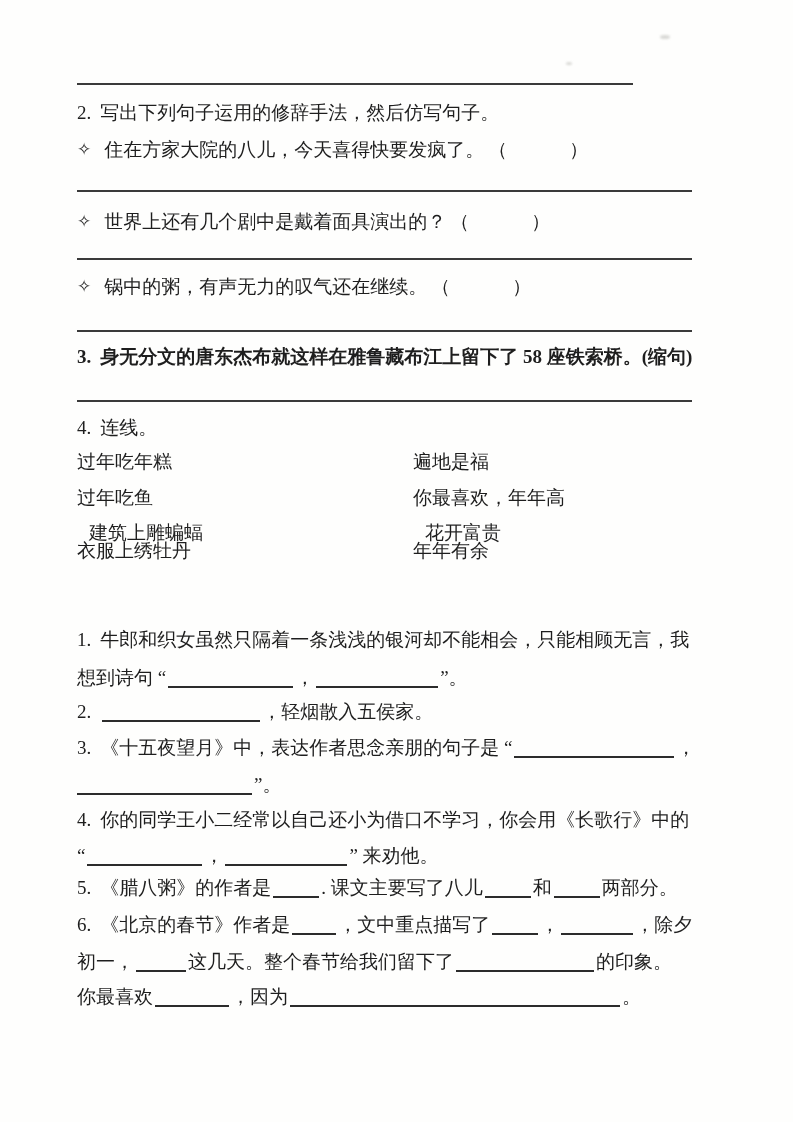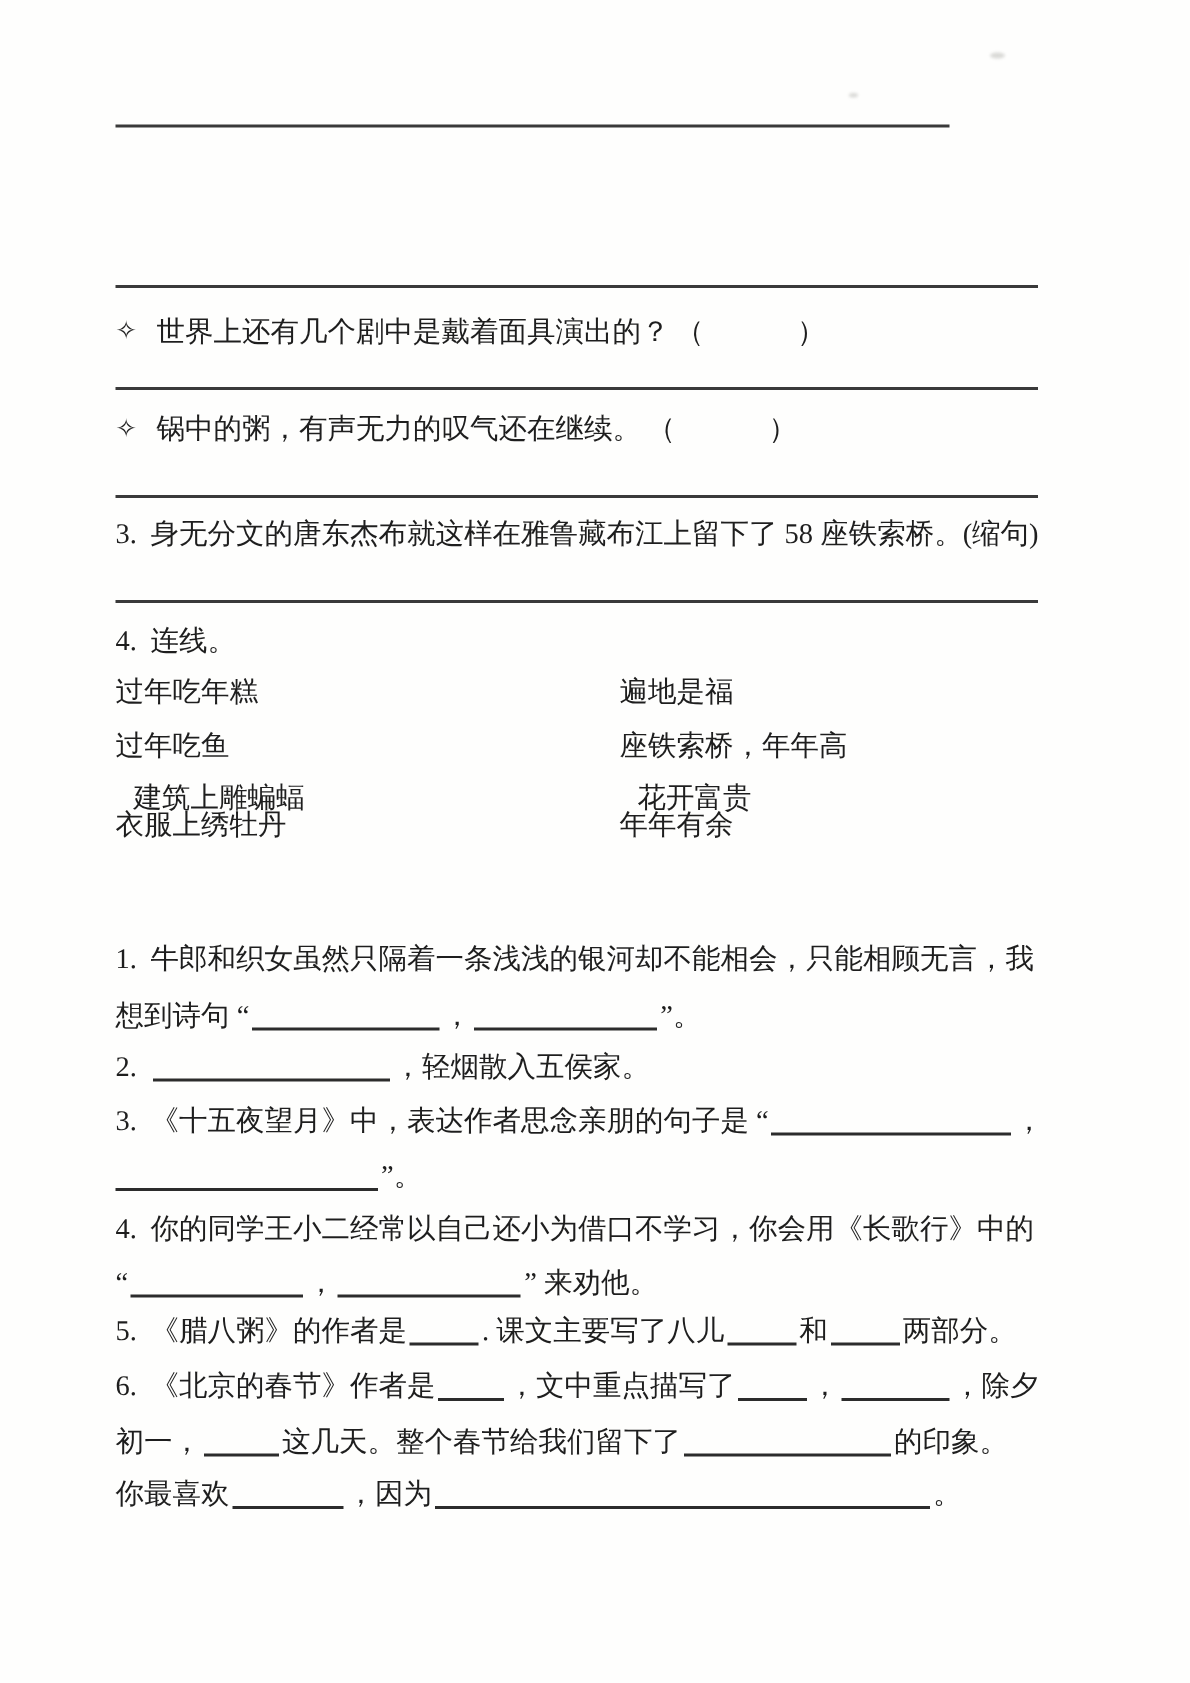--- a/index.html
+++ b/index.html
@@ -23,49 +23,55 @@
 </head>
 <body>
 
 <div class="page">
 
   <div class="artifact" style="left:660px; top:35px; width:10px; height:4px;"></div>
   <div class="artifact" style="left:566px; top:62px; width:6px; height:3px;"></div>
 
   <div class="hrule" style="top:83px; width:556px;"></div>
 
+  <div class="line" style="top:95px;">
+    <span class="num">2.</span><span>写出下列句子运用的修辞手法，然后仿写句子。</span>
+  </div>
 
+  <div class="line" style="top:132px;">
+    <span class="bullet">✧</span><span>住在方家大院的八儿，今天喜得快要发疯了。</span><span class="paren-group"><span>（</span><span class="paren-space"></span><span>）</span></span>
+  </div>
   <div class="hrule" style="top:190px; width:615px;"></div>
 
   <div class="line" style="top:204px;">
     <span class="bullet">✧</span><span>世界上还有几个剧中是戴着面具演出的？</span><span class="paren-group"><span>（</span><span class="paren-space"></span><span>）</span></span>
   </div>
   <div class="hrule" style="top:258px; width:615px;"></div>
 
   <div class="line" style="top:269px;">
     <span class="bullet">✧</span><span>锅中的粥，有声无力的叹气还在继续。</span><span class="paren-group"><span>（</span><span class="paren-space"></span><span>）</span></span>
   </div>
   <div class="hrule" style="top:330px; width:615px;"></div>
 
-  <div class="line" style="top:339px;">
+  <div class="line" style="top:339px;font-weight:bold;">
     <span class="num">3.</span><span>身无分文的唐东杰布就这样在雅鲁藏布江上留下了 58 座铁索桥。</span><span>(缩句)</span>
   </div>
   <div class="hrule" style="top:400px; width:615px;"></div>
 
   <div class="line" style="top:410px;">
     <span class="num">4.</span><span>连线。</span>
   </div>
 
   <div class="match-row" style="top:444px;">
     <span>过年吃年糕</span>
     <span class="match-right">遍地是福</span>
   </div>
   <div class="match-row" style="top:480px;">
     <span>过年吃鱼</span>
-    <span class="match-right">座铁索桥，年年高</span>
+    <span class="match-right">你最喜欢，年年高</span>
   </div>
   <div class="match-row" style="top:515px;margin-left:12px;">
     <span>建筑上雕蝙蝠</span>
     <span class="match-right">花开富贵</span>
   </div>
   <div class="match-row" style="top:533px;">
     <span>衣服上绣牡丹</span>
     <span class="match-right">年年有余</span>
   </div>
 

